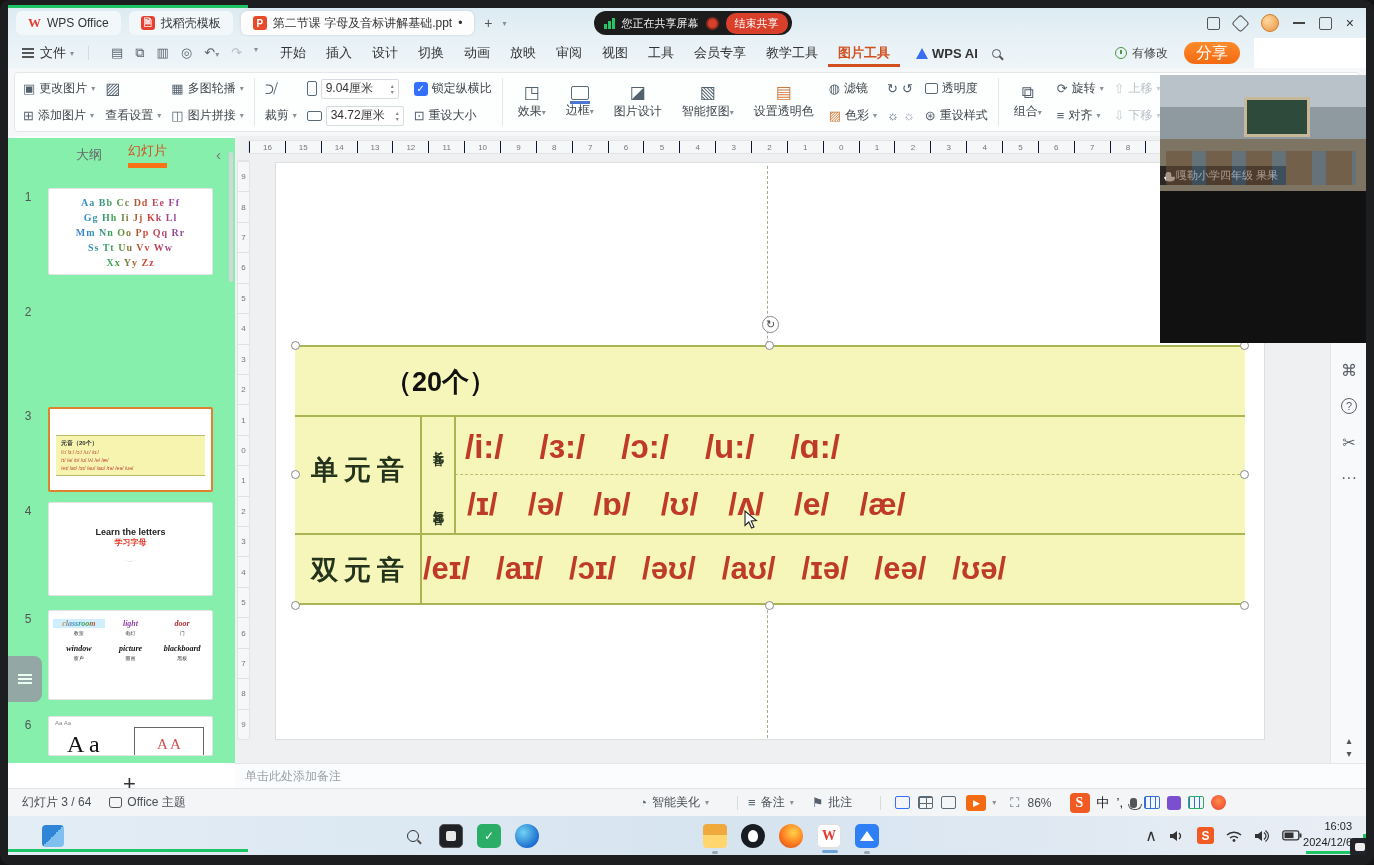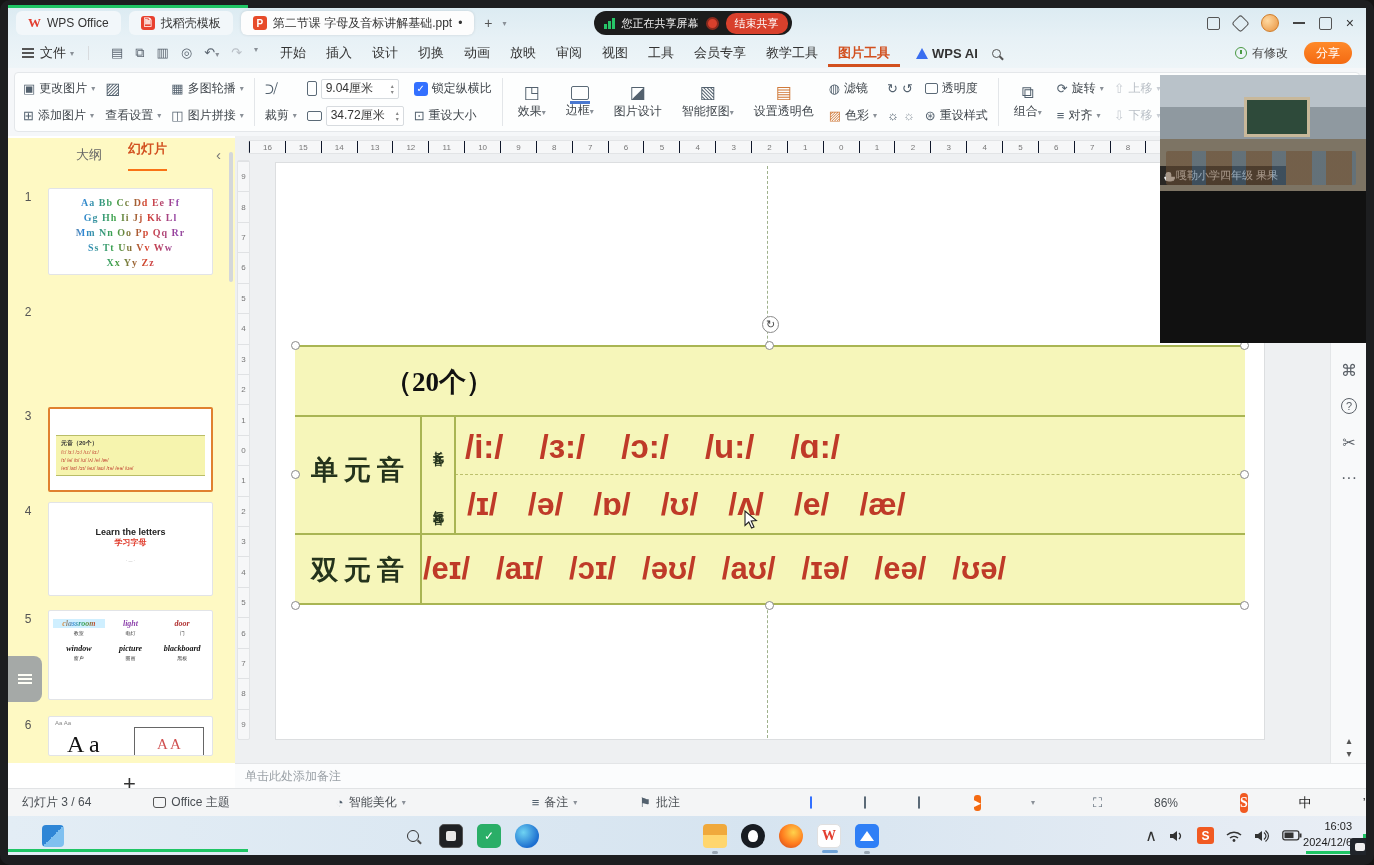--- a/index.html
+++ b/index.html
@@ -30,35 +30,35 @@
   .rec-dot { width:13px; height:13px; border-radius:50%; background:#d8402c; border:2px solid #8a2a1e; }
   .end-share { background:#d8402c; color:#fff; font-size:11px; border-radius:10px; padding:3px 9px; white-space:nowrap; }
   .winctl { margin-left:auto; display:flex; align-items:center; gap:14px; padding-right:12px; color:#444; }
   .ctl-ico { width:13px; height:13px; border:1.4px solid #555; border-radius:2px; }
   .ctl-hex { width:13px; height:13px; border:1.4px solid #555; border-radius:3px; transform:rotate(45deg); }
   .avatar { width:18px; height:18px; border-radius:50%; background:radial-gradient(circle at 35% 35%,#ffd9a0,#e8923e); border:1px solid #d07c28; }
   .ctl-min { width:12px; height:2px; background:#444; }
   .ctl-x { font-size:14px; color:#333; }
 
   
-  #menubar { position:absolute; left:8px; top:38px; width:1358px; height:30px;
+  #menubar { position:absolute; left:8px; top:38px; width:1246px; height:30px;
     background:linear-gradient(180deg,#e7f1f6,#eef5f8); display:flex; align-items:center; font-size:13px; color:#333; }
   .hamb { display:inline-flex; flex-direction:column; gap:2.5px; margin:0 6px 0 14px; }
   .hamb i { width:12px; height:1.6px; background:#555; }
   .qicons { display:flex; gap:12px; margin:0 12px; color:#5b6570; font-size:13px; }
   .menu-tab { margin:0 0; padding:4px 10px; cursor:default; white-space:nowrap; }
   .menu-tab.active { color:#d2501f; font-weight:bold; border-bottom:3px solid #d2501f; padding-bottom:2px; }
   .ai-logo { width:0; height:0; border-left:6px solid transparent; border-right:6px solid transparent; border-bottom:11px solid #3a6ef0; margin-right:4px; }
   .magnifier { width:9px; height:9px; border:1.6px solid #555; border-radius:50%; position:relative; display:inline-block; }
   .magnifier:after { content:""; position:absolute; width:5px; height:1.6px; background:#555; right:-4px; bottom:-2px; transform:rotate(45deg); }
   .modified { margin-left:auto; display:flex; align-items:center; gap:5px; font-size:12px; color:#444; }
   .clock-ico { width:12px; height:12px; border:1.4px solid #4a9a43; border-radius:50%; position:relative; }
   .clock-ico:after { content:""; position:absolute; left:4px; top:2px; width:1.5px; height:4px; background:#4a9a43; }
   .share-btn { background:linear-gradient(180deg,#ff8a2a,#f46a12); color:#fff; border-radius:13px; height:22px;
-    display:flex; align-items:center; padding:0 12px; gap:4px; margin:0 14px 0 16px; font-size:12px; }
+    display:flex; align-items:center; padding:0 12px; gap:4px; margin:0 14px 0 16px; font-size:16px; }
 
   
   #ribbon { position:absolute; left:8px; top:68px; width:1358px; height:68px; background:#f5f7f9; }
   #ribbon-card { position:absolute; left:6px; top:4px; width:1346px; height:60px; background:#fdfefe;
     border:1px solid #e4e7ea; border-radius:4px; display:flex; align-items:center; padding:3px 8px; gap:10px; overflow:hidden; }
   .unit { display:flex; flex-direction:column; justify-content:center; gap:3px; }
   .r-sm { display:flex; align-items:center; gap:4px; font-size:12px; color:#3f454b; height:24px; white-space:nowrap; }
   .r-big { display:flex; flex-direction:column; align-items:center; justify-content:center; gap:2px;
     font-size:12px; color:#3f454b; padding:0 5px; white-space:nowrap; }
   .rb-ico { font-size:17px; color:#53616e; line-height:1; }
@@ -68,23 +68,23 @@
   .chk { width:14px; height:14px; background:#3370ff; border-radius:3px; color:#fff; font-size:10px;
     display:flex; align-items:center; justify-content:center; }
   .dimval { width:78px; height:20px; border:1px solid #d7dbdf; border-radius:2px; background:#fff;
     font-size:12px; color:#333; display:flex; align-items:center; padding:0 4px; justify-content:space-between; }
   .spin { display:flex; flex-direction:column; font-size:6px; color:#888; line-height:1; }
   .disabled { color:#b9bfc6 !important; } .disabled .rs-ico,.disabled .arr { color:#c9ced4 !important; }
   .b-ico { width:18px; height:14px; border:1.6px solid #5b6a77; border-radius:2px; position:relative; }
   .b-ico.underl:after { content:""; position:absolute; left:-2px; bottom:-5px; width:20px; height:3px; background:#4a78d0; }
 
   
-  #sidebar { position:absolute; left:8px; top:138px; width:227px; height:625px; background:#fef9c3; overflow:hidden; }
+  #sidebar { position:absolute; left:8px; top:138px; width:227px; height:625px; background:#86efac; overflow:hidden; }
   #sb-head { display:flex; align-items:center; justify-content:center; gap:26px; height:34px; font-size:13px; color:#666; position:relative; }
-  .sb-tab.active { color:#d2501f; font-weight:bold; border-bottom:2px solid #f97316; padding-bottom:11px; }
+  .sb-tab.active { color:#d2501f; font-weight:normal; border-bottom:5px solid #f97316; padding-bottom:3px; }
   #sb-collapse { position:absolute; right:14px; top:8px; color:#777; font-size:15px; }
   .thumb-row { position:absolute; left:0; width:227px; display:flex; }
   .thumb-num { width:40px; text-align:center; font-size:12px; color:#555; padding-top:2px; }
   .thumb-card { width:165px; background:#fff; border:1px solid #e2e4e7; border-radius:2px; overflow:hidden; position:relative; }
   .thumb-card.sel { border:2px solid #e0812f; }
   .sb-scroll { position:absolute; right:2px; top:14px; width:4px; height:130px; background:#d4d7da; border-radius:2px; }
   #sb-add { position:absolute; left:8px; top:763px; width:227px; text-align:center; font-size:22px; color:#333; }
   #float-list { position:absolute; left:0px; top:648px; width:34px; height:46px; background:#969ca3; opacity:.85;
     border-radius:0 8px 8px 0; display:flex; align-items:center; justify-content:center; z-index:40; }
   #float-list .hamb i{ background:#fff; width:14px; }
@@ -129,21 +129,21 @@
   #vguide { position:absolute; left:532px; top:30px; height:572px; width:0; border-left:1px dashed #9fb18c; }
 
   
   #ptable { position:absolute; left:60px; top:209px; width:950px; height:260px; background:#f6f6ba;
     border-top:2px solid #a9b553; border-bottom:2px solid #a9b553; z-index:5; }
   .pline { position:absolute; left:0; width:950px; height:2px; background:#a9b553; }
   .pdot { position:absolute; border-top:1px dashed #bcc06c; }
   .pvline { position:absolute; width:2px; background:#a9b553; }
   #pt-title { position:absolute; left:88px; top:2px; height:66px; display:flex; align-items:center; color:#111; }
   #pt-title .zt { font-family:"Liberation Serif",serif; font-weight:bold; font-size:46px; letter-spacing:16px; }
-  #pt-title .ct { font-family:Liberation Serif, serif; font-size:27px; font-weight:bold; margin-left:2px; }
+  #pt-title .ct { font-family:Liberation Sans, sans-serif; font-size:27px; font-weight:bold; margin-left:2px; }
   .row-label { position:absolute; font-family:"Liberation Serif",serif; font-weight:bold; color:#24331c; font-size:27px; letter-spacing:6px; }
   .sub-label { position:absolute; left:127px; width:32px; text-align:center; font-family:"Liberation Serif",serif;
     font-weight:bold; color:#24331c; font-size:11px; writing-mode:vertical-rl; letter-spacing:2px; display:flex; align-items:center; justify-content:center;}
   .symrow { position:absolute; display:flex; align-items:center; color:#bf3a28; font-weight:bold; }
   .symrow .sym { white-space:nowrap; }
   #long-row { left:170px; top:72px; height:56px; gap:36px; font-size:33px; }
   #short-row { left:172px; top:130px; height:55px; gap:30px; font-size:32px; }
   #diph-row { left:128px; top:190px; height:64px; gap:26px; font-size:31px; }
 
   
@@ -157,21 +157,21 @@
   .rs-item { width:36px; height:36px; display:flex; align-items:center; justify-content:center; color:#5b6168; font-size:16px; }
   .help-circ { width:16px; height:16px; border:1.4px solid #5b6168; border-radius:50%; font-size:11px; display:flex; align-items:center; justify-content:center; }
   #rstrip-bottom { position:absolute; bottom:4px; left:0; width:36px; display:flex; flex-direction:column; align-items:center; gap:2px; color:#555; font-size:10px; }
 
   
   #notes { position:absolute; left:235px; top:763px; width:1131px; height:25px; background:#fbfcfd; border-top:1px solid #e3e5e7;
     font-size:12px; color:#9aa0a6; display:flex; align-items:center; padding-left:10px; }
 
   
   #statusbar { position:absolute; left:8px; top:788px; width:1358px; height:28px; background:#f4f5f6; border-top:1px solid #e1e3e5;
-    display:flex; align-items:center; font-size:12px; color:#4a4f54;gap:44px; }
+    display:flex; align-items:center; font-size:12px; color:#4a4f54; }
   .st-item { display:flex; align-items:center; gap:5px; margin-right:18px; white-space:nowrap; }
   .theme-ico { width:13px; height:11px; border:1.3px solid #555; border-radius:2px 2px 3px 3px; position:relative; }
   .view-ico { width:15px; height:13px; border:1.4px solid #5b6a77; border-radius:2px; margin:0 4px; }
   .view-ico.grid { background:linear-gradient(#5b6a77 1.4px,transparent 1.4px),linear-gradient(90deg,#5b6a77 1.4px,transparent 1.4px); background-size:7px 6px; }
   .play-btn { width:20px; height:16px; background:#f46a12; border-radius:3px; color:#fff; font-size:9px;
     display:flex; align-items:center; justify-content:center; margin-left:6px; }
   .s-logo { width:20px; height:20px; background:#f15a22; border-radius:4px; color:#fff; font-weight:bold; font-size:14px;
     display:flex; align-items:center; justify-content:center; font-family:"Liberation Serif",serif; }
   .ime-item { margin-left:7px; font-size:13px; color:#222; display:flex; align-items:center; }
   .kb-ico { width:16px; height:13px; border:1.5px solid #2f6fd6; border-radius:2px; background:linear-gradient(90deg,#2f6fd6 1.2px,transparent 1.2px); background-size:5px 100%; }

